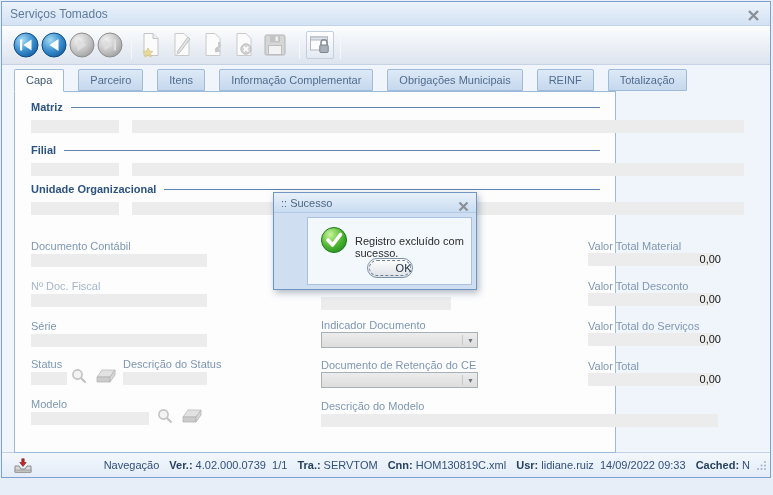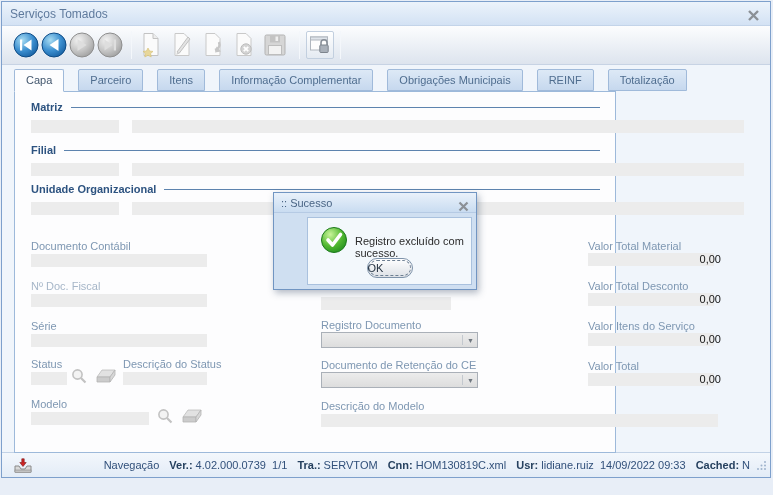--- a/index.html
+++ b/index.html
@@ -54,21 +54,21 @@
   .dialog { position:absolute; left:271px; top:190px; width:204px; height:98px;
             background:#cfdff1; border:1px solid #7195c2; box-shadow:2px 3px 7px rgba(40,60,90,.35); z-index:10; }
   .dialog .dtitle { position:absolute; left:0; top:0; right:0; height:20px;
                     background:linear-gradient(#e9f1fa,#c9dcf1); border-bottom:1px solid #b5cae4; }
   .dialog .dtitle .txt { position:absolute; left:7px; top:4px; font-size:11px; color:#4a6585; }
   .dialog .dclose { position:absolute; right:7px; top:5px; width:11px; height:11px; }
   .dialog .dinner { position:absolute; left:4px; right:4px; top:24px; bottom:4px;
                     background:#f3f8fc; border:1px solid #a9c1de;margin-left:29px; }
   .dialog .dmsg { position:absolute; left:47px; top:17px; font-size:11px; color:#2b2b2b; }
   .okbtn { position:absolute; left:50%; transform:translateX(-50%); bottom:6px; width:46px; height:20px;
-           font-size:11px; color:#1d2b3a; text-align:left; line-height:18px;
+           font-size:11px; color:#1d2b3a; text-align:right; line-height:18px;
            background:linear-gradient(#ffffff,#dde1e6); border:1px solid #7e93aa; border-radius:10px;
            outline:1px dashed #6d7f92; outline-offset:-3px; }
 
   
   .statusbar { position:absolute; left:0; right:0; bottom:0; height:25px;
                background:linear-gradient(#f3f7fc,#e3ecf7); border-top:1px solid #c2d2e6; }
   .statusbar .stext { position:absolute; right:20px; top:6px; font-size:11px; color:#31507a; white-space:nowrap; }
   .stext b { color:#26415f; margin-left:7px; }
   .stext span { margin-left:3px; }
   .stext .first { margin-left:0; }
@@ -255,21 +255,21 @@
     <span class="mini-ico" style="left:166px; top:317px">
       <svg width="22" height="15">
           <polygon points="7,1 20,1 15,8 2,8" fill="#e2e2e2" stroke="#bdbdbd" stroke-width="0.8"></polygon>
           <polygon points="2,8 15,8 15,13 2,13" fill="#cccccc" stroke="#b4b4b4" stroke-width="0.8"></polygon>
           <polygon points="15,8 20,1 20,6 15,13" fill="#d7d7d7" stroke="#b4b4b4" stroke-width="0.8"></polygon>
         </svg>
     </span>
 
     <div class="tbox" style="left:306px; top:205px; width:130px"></div>
 
-    <div class="lbl" style="left:306px; top:227px">Registro Documento</div>
+    <div class="lbl" style="left:306px; top:227px">Indicador Documento</div>
     <div class="combo" style="left:306px; top:240px; width:157px">
       <span class="div"></span>
       <span class="arr">▼</span>
     </div>
 
     <div class="lbl" style="left:306px; top:267px">Documento de Retenção do CE</div>
     <div class="combo" style="left:306px; top:280px; width:157px">
       <span class="div"></span>
       <span class="arr">▼</span>
     </div>
@@ -282,21 +282,21 @@
       <span class="bar"></span>
       <span class="val">0,00</span>
     </div>
 
     <div class="lbl" style="left:573px; top:188px">Valor Total Desconto</div>
     <div class="money" style="left:573px; top:198px">
       <span class="bar"></span>
       <span class="val">0,00</span>
     </div>
 
-    <div class="lbl" style="left:573px; top:228px">Valor Itens do Serviço</div>
+    <div class="lbl" style="left:573px; top:228px">Valor Total do Serviços</div>
     <div class="money" style="left:573px; top:238px">
       <span class="bar"></span>
       <span class="val">0,00</span>
     </div>
 
     <div class="lbl" style="left:573px; top:268px">Valor Total</div>
     <div class="money" style="left:573px; top:278px">
       <span class="bar"></span>
       <span class="val">0,00</span>
     </div>

